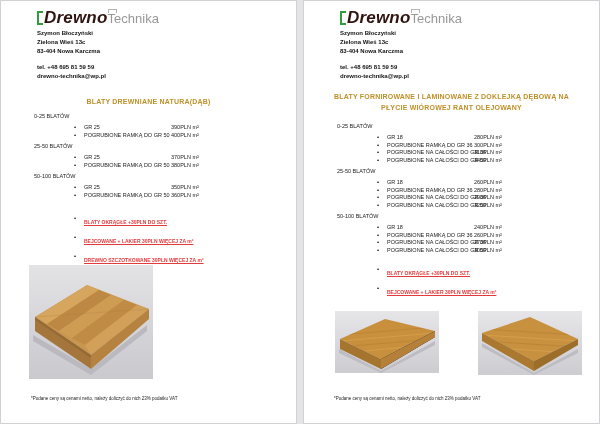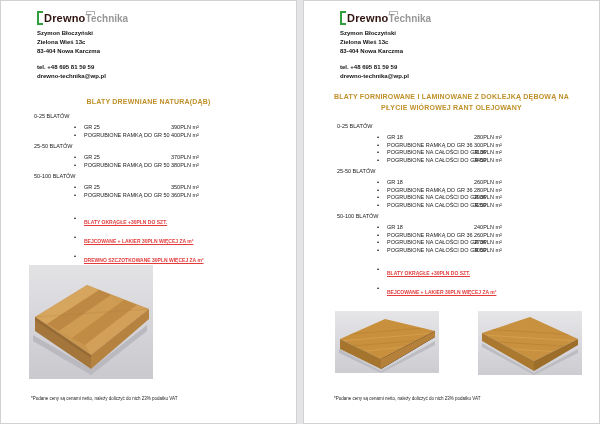--- a/index.html
+++ b/index.html
@@ -21,22 +21,22 @@
   }
   .page-gap { width:6px; flex:0 0 auto; }
 
   
   .page-header { position:absolute; left:36px; top:10px; }
   .logo { display:flex; align-items:center; height:14px; }
   .logo-bracket {
     display:inline-block; width:4px; height:10px;
     border:2px solid #2f9e3d; border-right:none; margin-right:1px;
   }
-  .logo-drewno { font-size:11px; font-weight:700; color:#301410; letter-spacing:.2px; }
-  .logo-technika { position:relative; font-size:10px; font-weight:700; color:#979797; padding-top:1px; }
+  .logo-drewno { font-size:17px; font-weight:700; color:#301410; letter-spacing:.2px;font-style:italic; }
+  .logo-technika { position:relative; font-size:13px; font-weight:400; color:#979797; padding-top:1px; }
   .t-bracket {
     position:absolute; top:-1px; left:0; width:9px; height:4px;
     border:1px solid #b5b5b5; border-bottom:none; box-sizing:border-box;
   }
   .contact { margin-top:4px; }
   .contact div { font-size:6px; font-weight:700; color:#111; line-height:9px; }
   .contact.second { margin-top:7px; }
 
   
   .doc-title {

